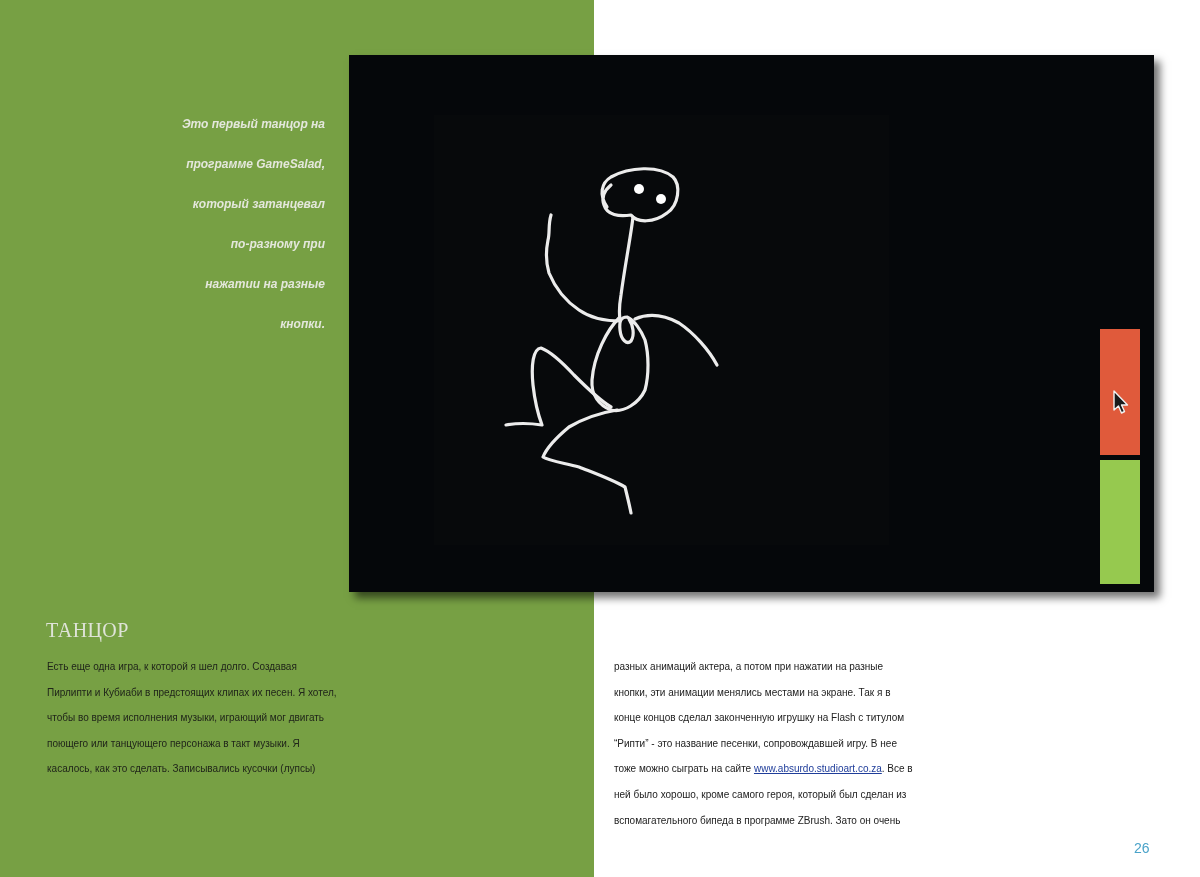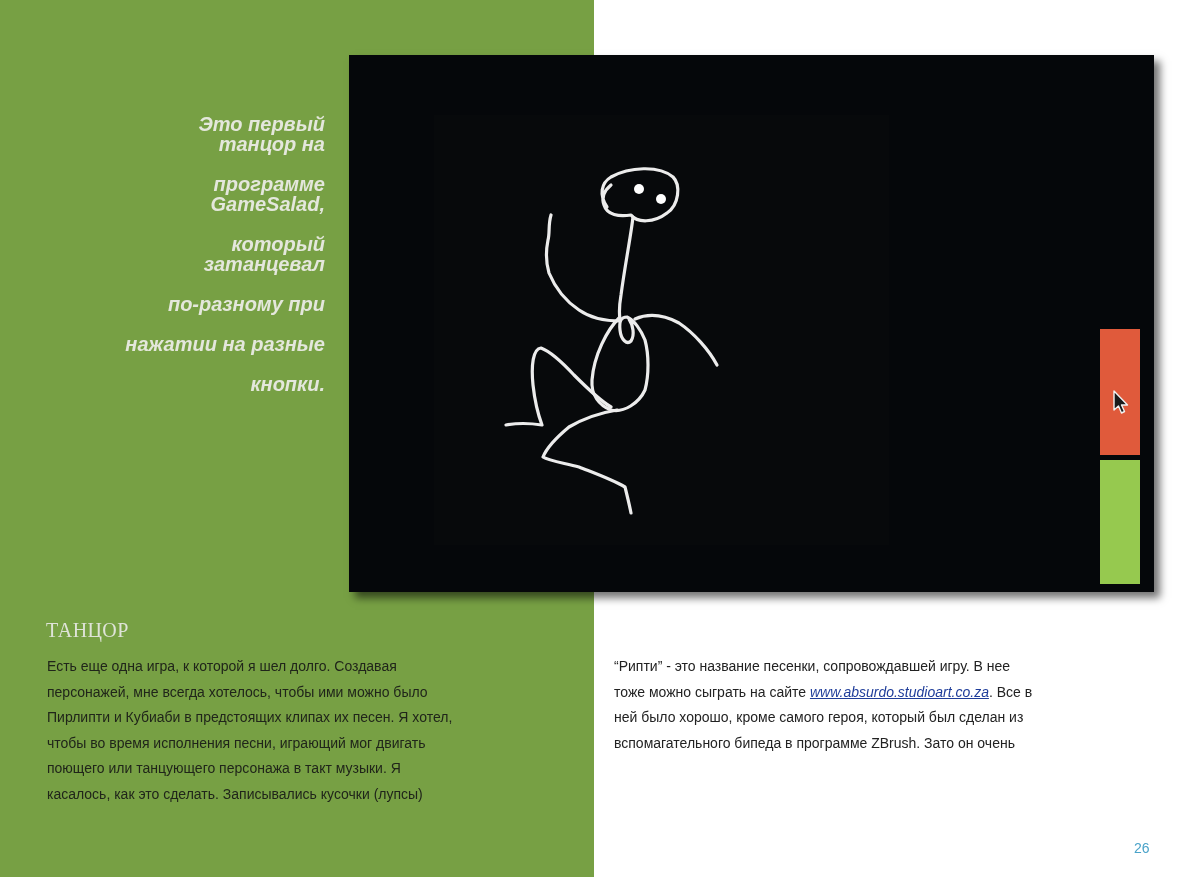--- a/index.html
+++ b/index.html
@@ -9,21 +9,21 @@
       font-family: "Liberation Sans", sans-serif;
     }
     .green-panel {
       position: absolute; left: 0; top: 0; width: 594px; height: 877px;
       background: #77a044;
     }
     .caption {
       position: absolute; left: 120px; top: 94px; width: 205px;
       text-align: right; color: #e4e7dc;
       font-family: "Liberation Sans", sans-serif;
-      font-style: italic; font-weight: bold; font-size: 20px; line-height: 20px;
+      font-style: italic; font-weight: bold; font-size: 12px; line-height: 20px;
       white-space: pre-line;
     }
     .screen {
       position: absolute; left: 349px; top: 55px; width: 805px; height: 537px;
       background: #05070a;
       box-shadow: 6px 6px 8px rgba(0,0,0,0.55);
     }
     .screen .inner {
       position: absolute; left: 85px; top: 60px; width: 455px; height: 430px;
       background: #07090b;
@@ -37,26 +37,26 @@
       position: absolute; left: 751px; top: 405px; width: 40px; height: 124px;
       background: #96c94f;
     }
     .cursor { position: absolute; left: 763px; top: 335px; }
     .heading {
       position: absolute; left: 46px; top: 602px;
       color: #dfe3d8; font-family: Liberation Serif, serif;
       font-size: 20px; letter-spacing: 0.5px; font-weight: normal;
     }
     .body-text {
-      position: absolute; font-size: 14px; line-height: 25.6px; color: #1c1f19;
+      position: absolute; font-size: 10px; line-height: 25.6px; color: #1c1f19;
     }
     .col-left { left: 47px; top: 654px; width: 540px; color: #20251a; }
     .col-right { left: 614px; top: 654px; width: 560px; color: #222; }
     .col-right .line, .col-left .line { display: block; white-space: nowrap; }
-    a.link { color: #1f3d9a; text-decoration: underline; font-style: italic; }
+    a.link { color: #1f3d9a; text-decoration: underline; }
     .page-number {
       position: absolute; left: 1134px; top: 840px;
       color: #4aa3c9; font-size: 14px;
     }
   </style>
 </head>
 <body>
 
 <div class="green-panel"></div>
 
@@ -97,27 +97,29 @@
   <div class="btn-green"></div>
   <svg class="cursor" width="18" height="26" viewBox="0 0 18 26">
     <path d="M2,1 L2,20 L6.5,16 L9.5,23 L12.5,21.5 L9.5,15 L15.5,15 Z" fill="#1a1a1a" stroke="#f2f2f2" stroke-width="1.4" stroke-linejoin="round"></path>
   </svg>
 </div>
 
 <h2 class="heading">ТАНЦОР</h2>
 
 <div class="body-text col-left">
   <span class="line">Есть еще одна игра, к которой я шел долго. Создавая</span>
-  <span class="line">персонажей, мне всегда хотелось, чтобы ими можно было</span>
   <span class="line">Пирлипти и Кубиаби в предстоящих клипах их песен. Я хотел,</span>
-  <span class="line">чтобы во время исполнения песни, играющий мог двигать</span>
+  <span class="line">чтобы во время исполнения музыки, играющий мог двигать</span>
   <span class="line">поющего или танцующего персонажа в такт музыки. Я</span>
   <span class="line">касалось, как это сделать. Записывались кусочки (лупсы)</span>
 </div>
 
 <div class="body-text col-right">
+  <span class="line">разных анимаций актера, а потом при нажатии на разные</span>
+  <span class="line">кнопки, эти анимации менялись местами на экране. Так я в</span>
+  <span class="line">конце концов сделал законченную игрушку на Flash с титулом</span>
   <span class="line">“Рипти” - это название песенки, сопровождавшей игру. В нее</span>
   <span class="line"><span>тоже можно сыграть на сайте </span><a class="link">www.absurdo.studioart.co.za</a><span>. Все в</span></span>
   <span class="line">ней было хорошо, кроме самого героя, который был сделан из</span>
   <span class="line">вспомагательного бипеда в программе ZBrush. Зато он очень</span>
 </div>
 
 <div class="page-number">26</div>
 
 </body></html>

